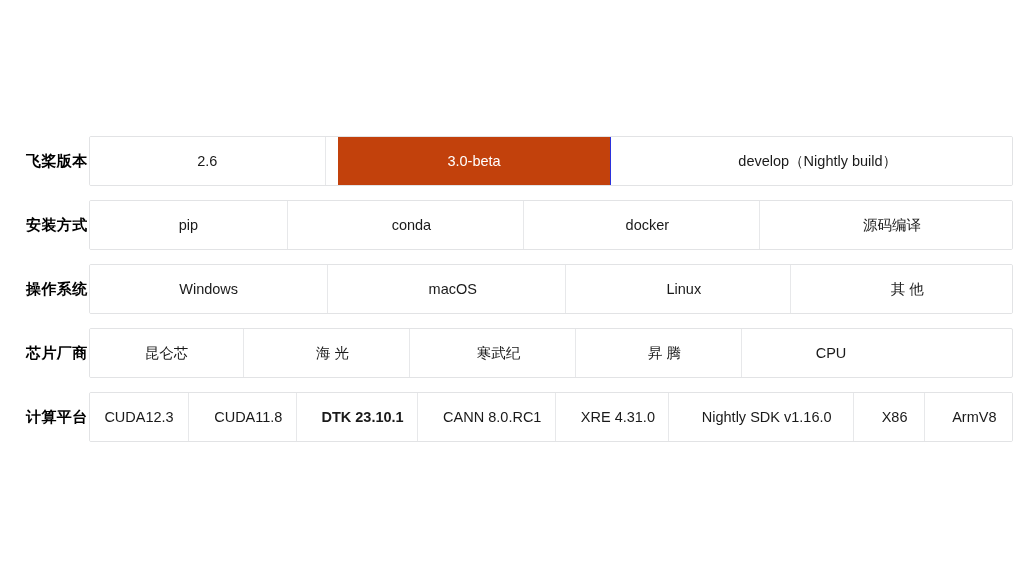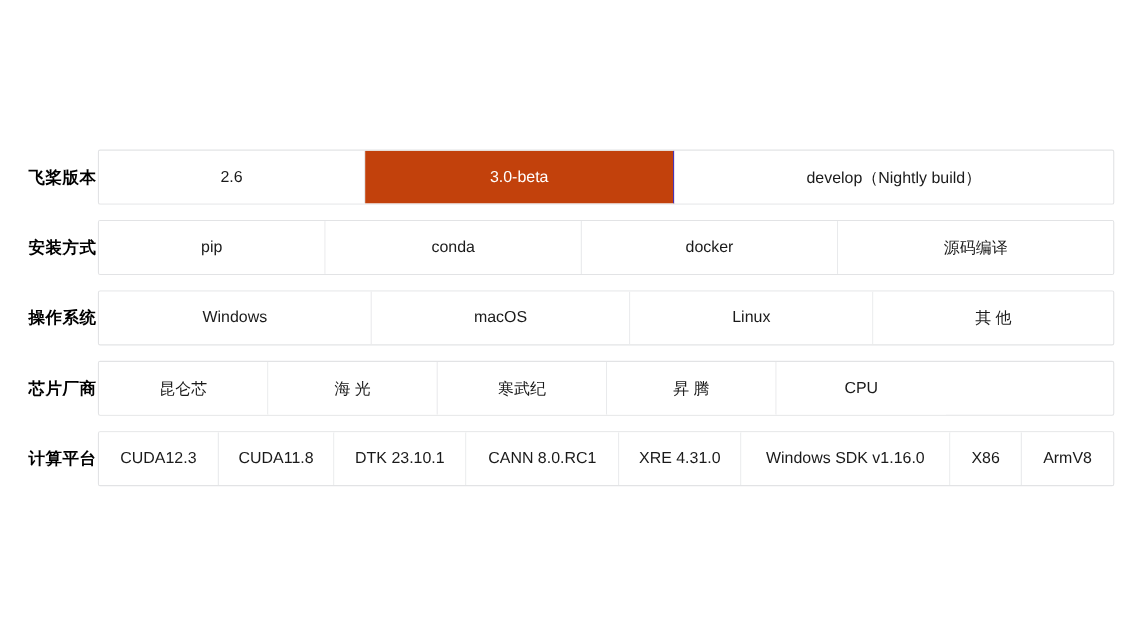--- a/index.html
+++ b/index.html
@@ -45,20 +45,21 @@
 
   .cells {
     display: flex;
     width: 924px;
     height: 50px;
     border: 1px solid #e2e3e5;
     box-sizing: border-box;
     border-radius: 2px;
     background: #ffffff;
     overflow: hidden;
+    gap: 12px;
   }
 
   .cell {
     display: flex;
     align-items: center;
     justify-content: center;
     height: 100%;
     box-sizing: border-box;
     border-right: 1px solid #e7e8ea;
     font-size: 14.5px;
@@ -92,21 +93,21 @@
   .r3 .c1 { width: 233px; }
   .r3 .c2 { width: 233px; }
   .r3 .c3 { width: 250px; }
 
   
   .r4 .cell { width: 154px; }
 
   
   .r5 .c0 { width: 109px; }
   .r5 .c1 { width: 105px; }
-  .r5 .c2 { width: 120px; }
+  .r5 .c2 { width: 120px; font-weight: bold; }
   .r5 .c3 { width: 139px; }
   .r5 .c4 { width: 111px; }
   .r5 .c5 { width: 190px; }
   .r5 .c6 { width: 65px; }
   .r5 .c7 { width: 83px; }
 </style>
 </head>
 <body>
 
 <div id="selector">
@@ -152,19 +153,19 @@
   </div>
 
   <div class="opt-row r5">
     <div class="row-label">计算平台</div>
     <div class="cells">
       <div class="cell c0">CUDA12.3</div>
       <div class="cell c1">CUDA11.8</div>
       <div class="cell c2">DTK 23.10.1</div>
       <div class="cell c3">CANN 8.0.RC1</div>
       <div class="cell c4">XRE 4.31.0</div>
-      <div class="cell c5">Windows SDK v1.16.0</div>
+      <div class="cell c5">Nightly SDK v1.16.0</div>
       <div class="cell c6">X86</div>
       <div class="cell c7">ArmV8</div>
     </div>
   </div>
 
 </div>
 
 </body></html>

